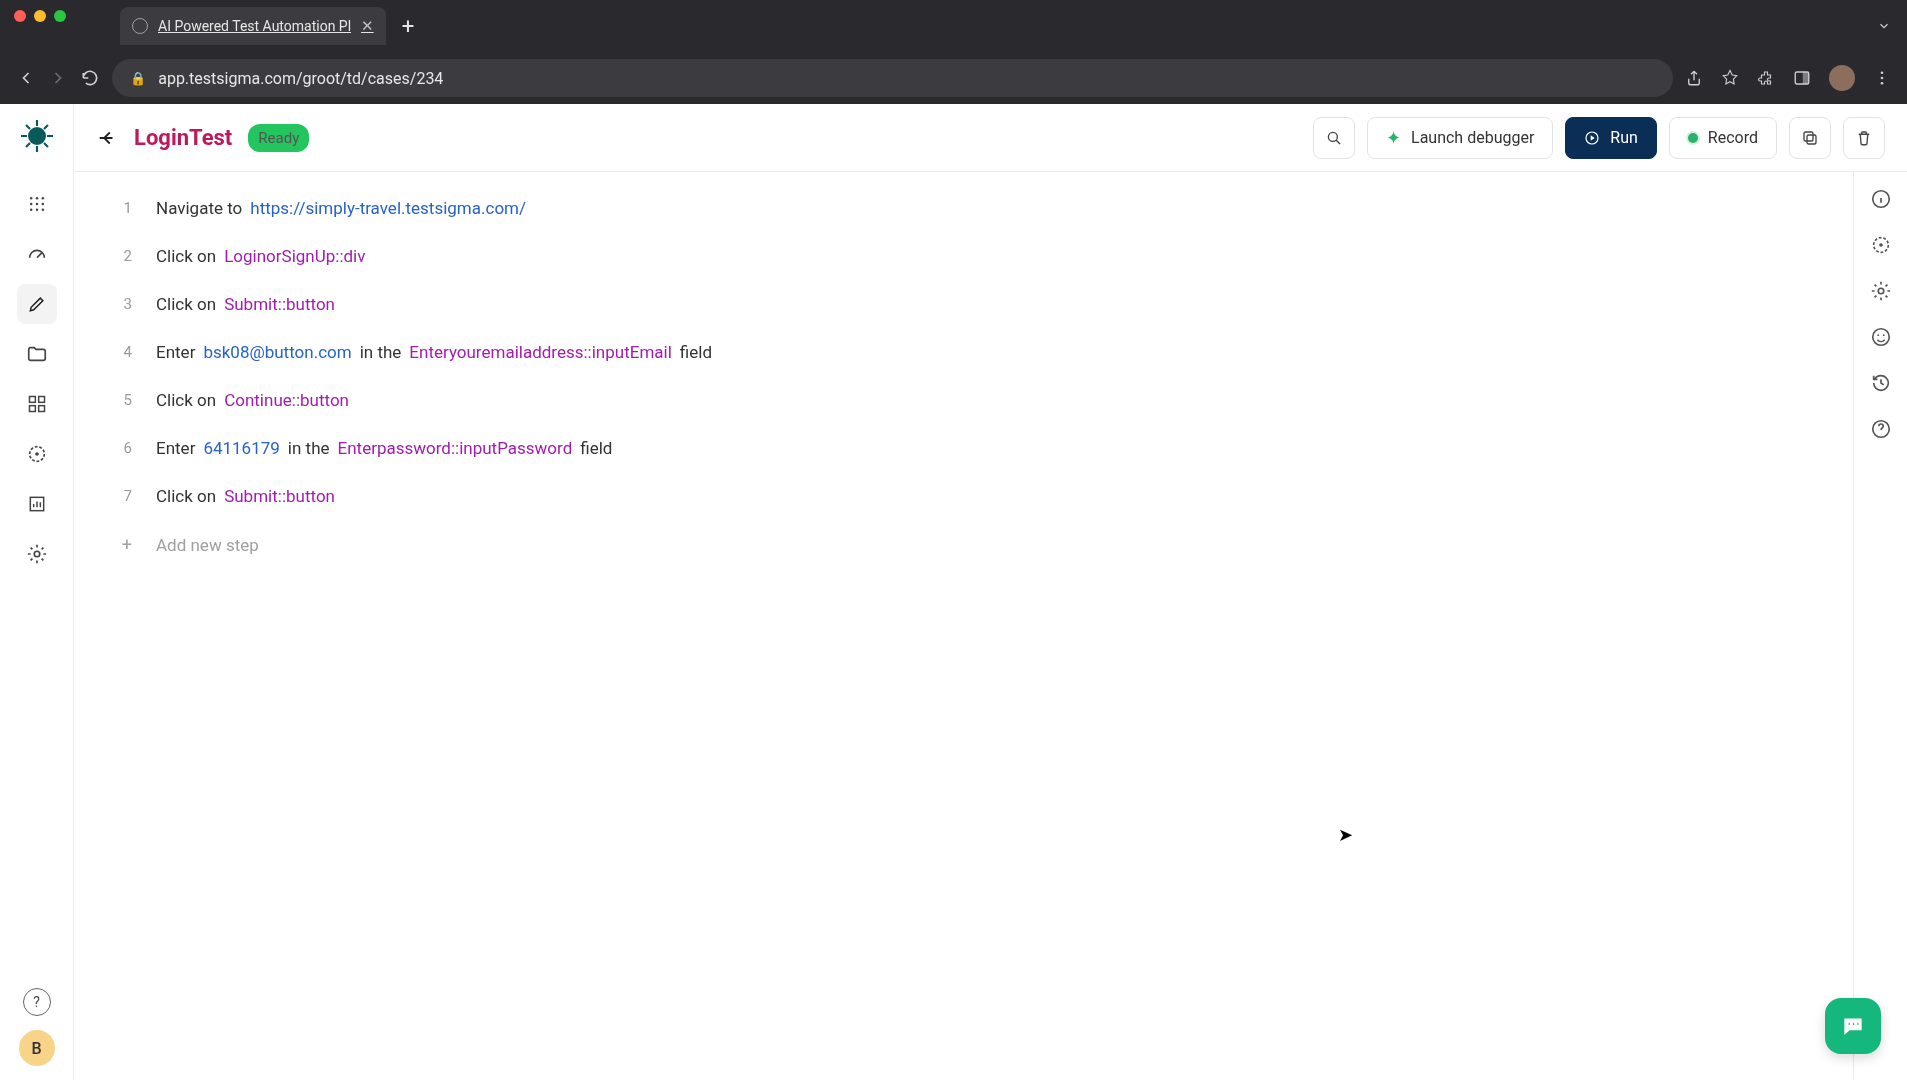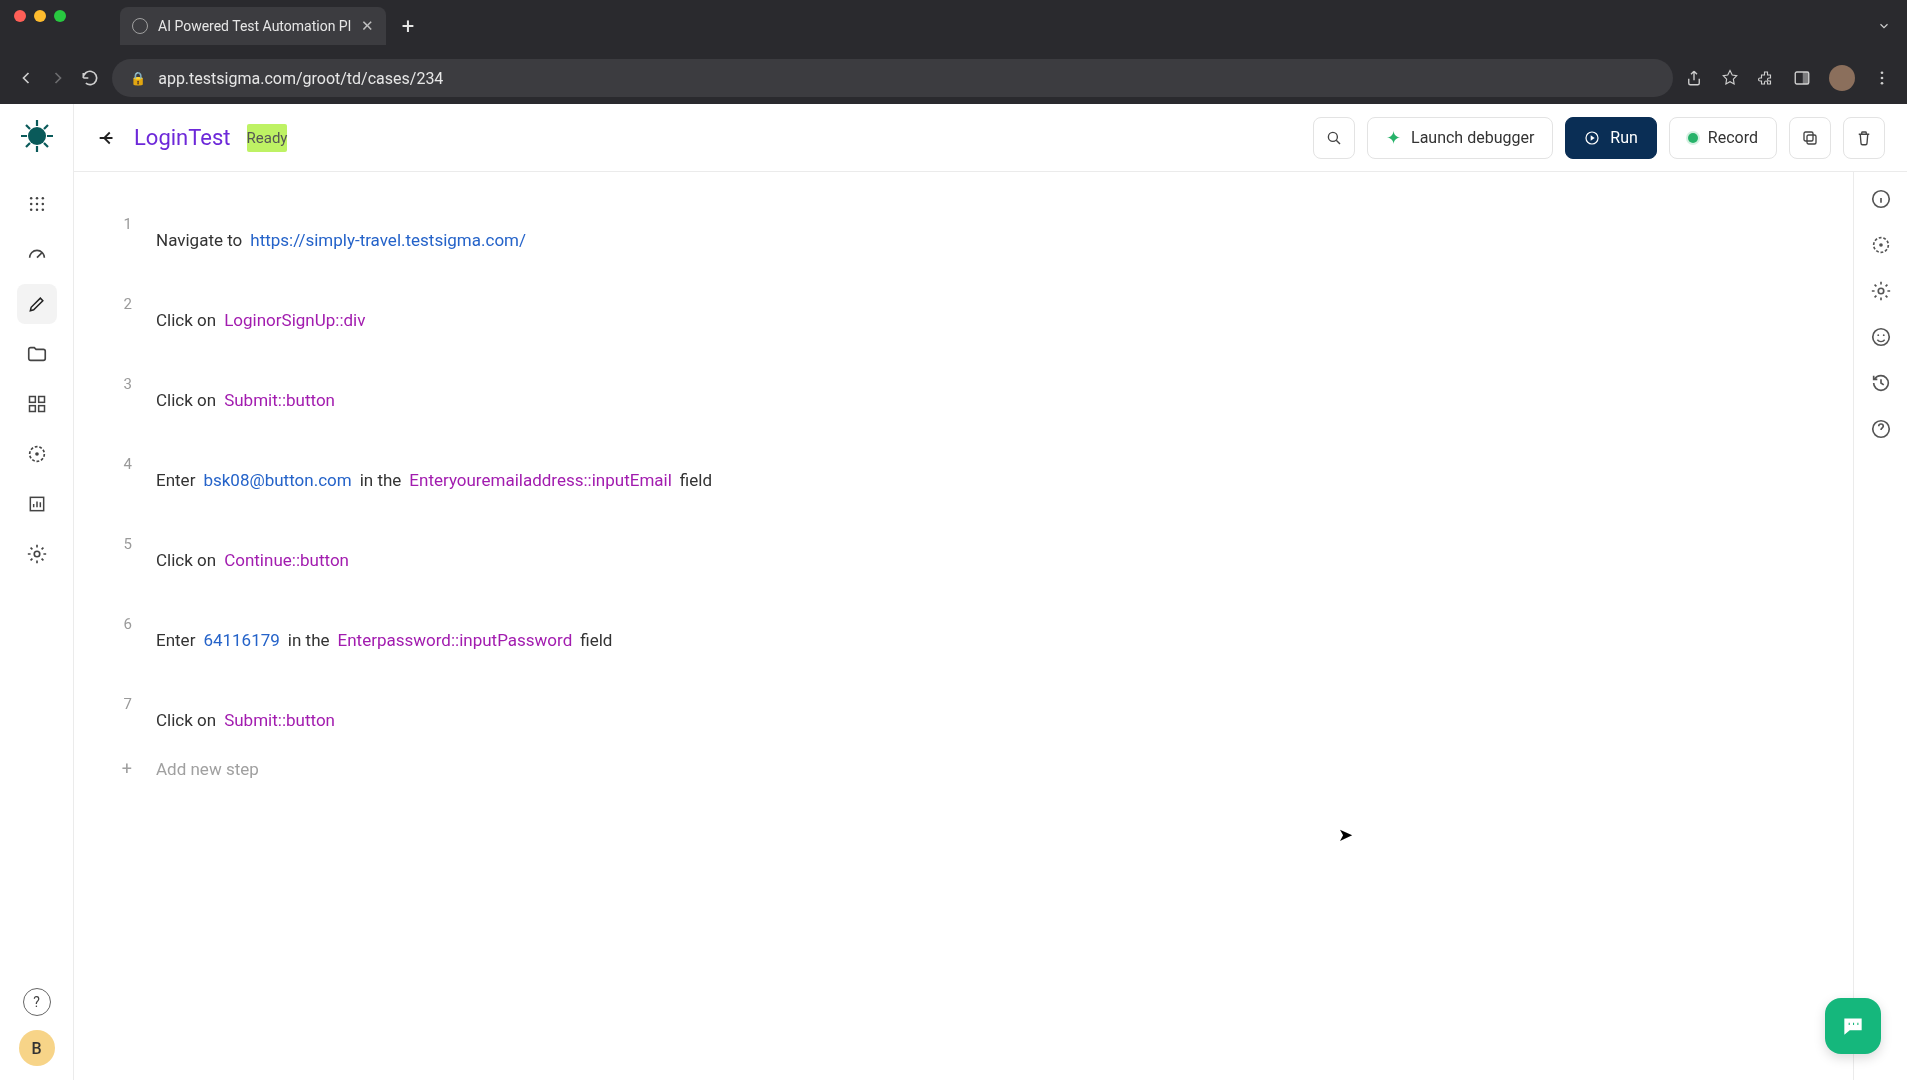--- a/index.html
+++ b/index.html
@@ -7,21 +7,21 @@
 
     
     .browser-chrome { background: #2a2a2e; }
     .win-controls { display: flex; gap: 8px; padding: 10px 14px; position: absolute; top: 0; left: 0; }
     .traffic-dot { width: 12px; height: 12px; border-radius: 50%; }
     .traffic-red { background: #ff5f57; }
     .traffic-yellow { background: #febc2e; }
     .traffic-green { background: #28c840; }
 
     .tab-row { height: 52px; display: flex; align-items: center; padding-left: 120px; padding-right: 16px; background: #2a2a2e; }
-    .tab { background: #3c3c40; border-radius: 8px 8px 0 0; display: flex; align-items: center; padding: 0 12px; height: 38px; gap: 10px; max-width: 320px; color: #e6e6e6; font-size: 14px; }
+    .tab { background: #3c3c40; border-radius: 8px 8px 0 0; display: flex; align-items: center; padding: 0 12px; height: 38px; gap: 10px; max-width: 320px; color: #e6e6e6; font-size: 14px; text-decoration: underline; }
     .tab .globe { width: 16px; height: 16px; border: 1.5px solid #a0a0a0; border-radius: 50%; position: relative; }
     .tab .title { overflow: hidden; white-space: nowrap; text-overflow: ellipsis; flex: 1; }
     .tab .close { color: #c0c0c0; font-size: 15px; cursor: pointer; }
     .new-tab { color: #e6e6e6; font-size: 22px; padding: 0 16px; cursor: pointer; }
     .tab-row-right { margin-left: auto; color: #e6e6e6; }
 
     .url-row { height: 52px; display: flex; align-items: center; padding: 0 16px; gap: 12px; background: #2a2a2e; color: #cfcfcf; }
     .nav-ico { width: 20px; height: 20px; display: flex; align-items: center; justify-content: center; cursor: pointer; color: #cfcfcf; }
     .url-bar { flex: 1; background: #3c3c40; border-radius: 24px; height: 38px; display: flex; align-items: center; padding: 0 18px; gap: 12px; color: #e6e6e6; font-size: 16px; }
     .url-bar .lock { font-size: 13px; }
@@ -35,34 +35,34 @@
     .rail-ico { width: 40px; height: 40px; border-radius: 8px; display: flex; align-items: center; justify-content: center; cursor: pointer; }
     .rail-ico.active { background: #f3f3f3; }
     .rail-logo { width: 36px; height: 36px; margin-bottom: 20px; }
     .rail-footer { margin-top: auto; display: flex; flex-direction: column; align-items: center; gap: 14px; }
     .help-ico { width: 28px; height: 28px; border: 1.5px solid #666; border-radius: 50%; display: flex; align-items: center; justify-content: center; font-size: 14px; color: #444; cursor: pointer; }
     .avatar-b { width: 36px; height: 36px; border-radius: 50%; background: #f7d488; display: flex; align-items: center; justify-content: center; font-weight: 500; color: #333; }
 
     .main { flex: 1; display: flex; flex-direction: column; }
     .topbar { height: 68px; border-bottom: 1px solid #ebebeb; display: flex; align-items: center; padding: 0 22px; gap: 16px; }
     .back-ico { cursor: pointer; }
-    .title-main { font-size: 22px; font-weight: 400; color: #6d28d9; }
-    .status-pill { background: #bef264; color: #555; padding: 5px 0; border-radius: 2px; font-size: 15px; }
+    .title-main { font-size: 22px; font-weight: 700; color: #be185d; }
+    .status-pill { background: #22c55e; color: #555; padding: 5px 10px; border-radius: 12px; font-size: 15px; }
     .topbar-right { margin-left: auto; display: flex; gap: 12px; align-items: center; }
     .ico-btn { width: 42px; height: 42px; border: 1px solid #e3e3e3; border-radius: 8px; display: flex; align-items: center; justify-content: center; cursor: pointer; background: #fff; }
     .btn { height: 42px; border: 1px solid #e3e3e3; border-radius: 8px; display: flex; align-items: center; gap: 10px; padding: 0 18px; font-size: 16px; cursor: pointer; background: #fff; color: #333; }
     .btn-run { background: #0a2e55; color: #fff; border-color: #0a2e55; }
     .rec-dot { width: 10px; height: 10px; border-radius: 50%; background: #27b36a; box-shadow: 0 0 0 2px rgba(39,179,106,.2); }
     .debug-dot { color: #27b36a; font-size: 18px; line-height: 1; }
 
     .content { flex: 1; display: flex; }
     .steps-wrap { flex: 1; padding: 12px 0; position: relative; }
     .step-row { display: flex; align-items: center; padding: 14px 30px; gap: 24px; font-size: 17px; color: #333; }
     .step-num { width: 28px; text-align: right; color: #9a9a9a; font-size: 15px; }
-    .step-text { display: flex; gap: 8px; flex-wrap: wrap; margin-top: 32px; }
+    .step-text { display: flex; gap: 8px; flex-wrap: wrap; }
     .link-text { color: #2563c9; text-align: center; }
     .elem-text { color: #a21caf; }
     .add-step { display: flex; align-items: center; gap: 24px; padding: 14px 30px; color: #a0a0a0; font-size: 17px; cursor: pointer; }
     .plus-ico { width: 28px; text-align: right; color: #a0a0a0; font-size: 18px; }
 
     .right-rail { width: 54px; border-left: 1px solid #ebebeb; display: flex; flex-direction: column; align-items: center; padding: 16px 0; gap: 24px; }
     .rrail-ico { cursor: pointer; color: #555; }
 
     .chat-fab { position: absolute; right: 26px; bottom: 26px; width: 56px; height: 56px; border-radius: 16px; background: #15b77c; display: flex; align-items: center; justify-content: center; cursor: pointer; box-shadow: 0 4px 12px rgba(0,0,0,.15); }
 

